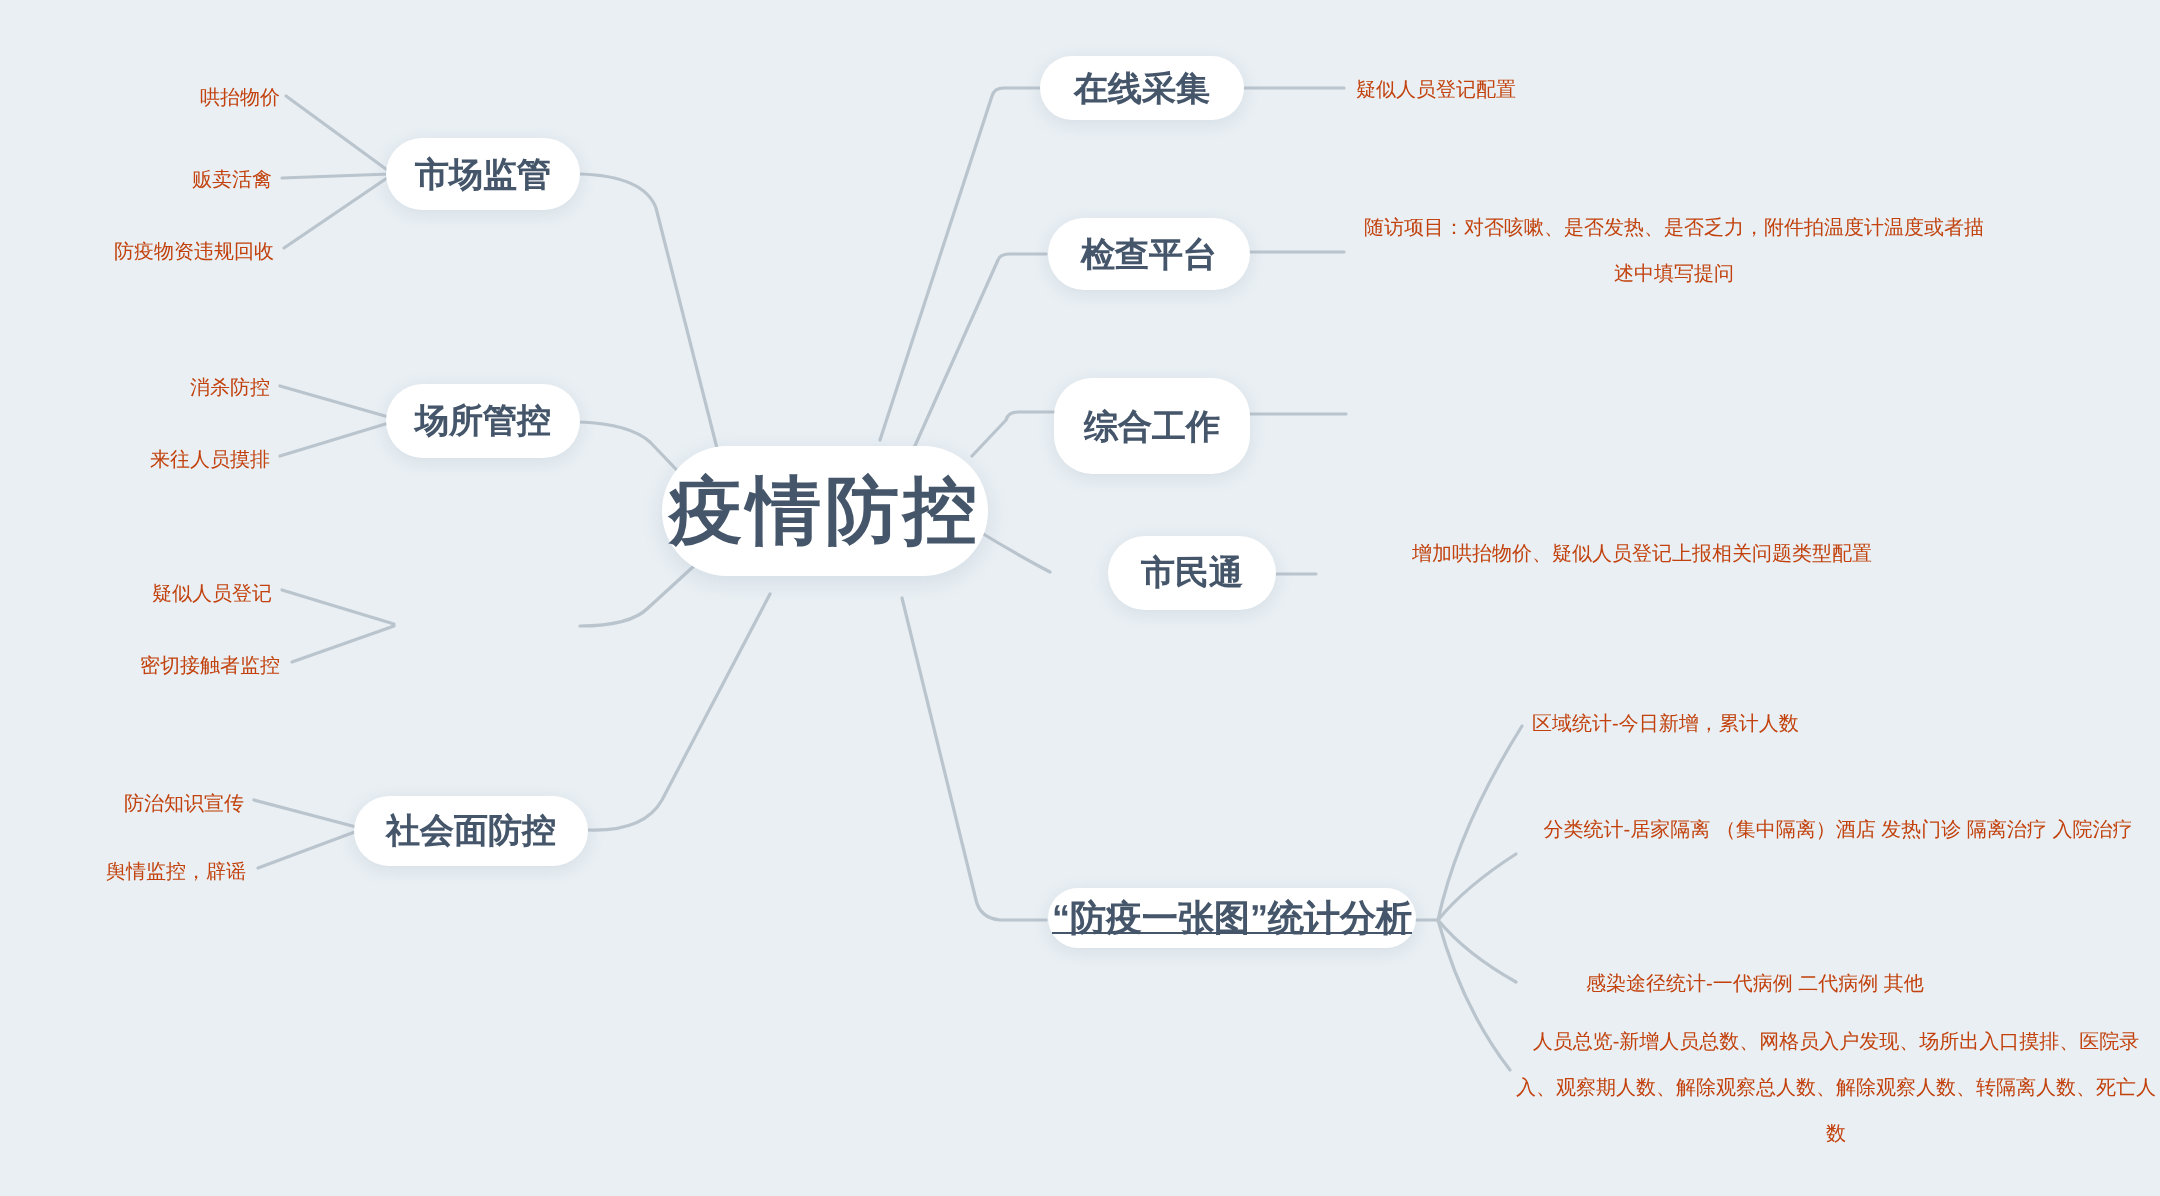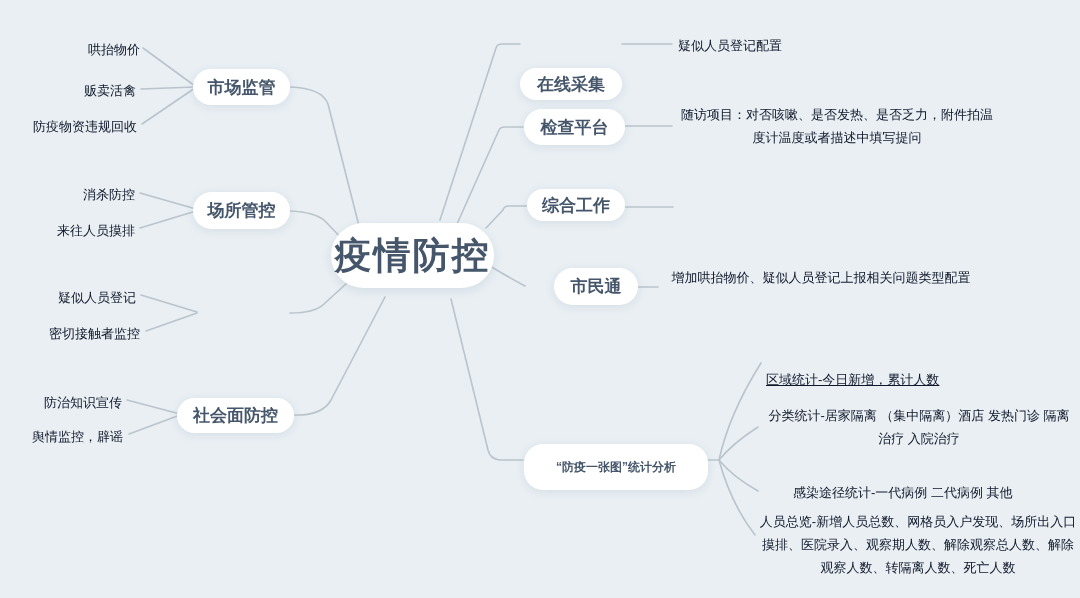--- a/index.html
+++ b/index.html
@@ -17,21 +17,21 @@
     background:#ffffff;
     display:flex;align-items:center;justify-content:center;
     color:#45566b;font-weight:bold;font-size:17px;
     box-shadow:0 2px 8px rgba(130,155,180,.18);
     white-space:nowrap;
   }
   .bubble.small{border-radius:19px;}
   .bubble.root{font-size:37px;border-radius:34px;letter-spacing:2px;box-shadow:0 3px 10px rgba(130,155,180,.20);}
   .leaf{
     position:absolute;z-index:2;
-    color:#0f172a;font-size:13px;line-height:23px;
+    color:#c2410c;font-size:10px;line-height:23px;
   }
   .leaf.nowrap{white-space:nowrap;}
   .leaf.right-align{text-align:right;}
   .leaf.wrap{word-break:break-all;text-align:center;}
 </style>
 </head>
 <body>
 
 <div id="canvas">
 
@@ -68,37 +68,37 @@
     <path d="M719,460 Q733,477 758,491"></path>
     <path d="M719,460 Q731,504 755,535"></path>
   </svg>
 
   <div class="bubble root" style="left:331px;top:223px;width:163px;height:65px;">疫情防控</div>
 
   <div class="bubble small" style="left:193px;top:69px;width:97px;height:36px;">市场监管</div>
   <div class="bubble small" style="left:193px;top:192px;width:97px;height:37px;">场所管控</div>
   <div class="bubble small" style="left:177px;top:398px;width:117px;height:35px;">社会面防控</div>
 
-  <div class="bubble small" style="left:520px;top:28px;width:102px;height:32px;margin-top:40px;">在线采集</div>
+  <div class="bubble small" style="left:520px;top:28px;width:102px;height:32px;">在线采集</div>
   <div class="bubble small" style="left:524px;top:109px;width:101px;height:36px;">检查平台</div>
-  <div class="bubble small" style="left:527px;top:189px;width:98px;height:32px;">综合工作</div>
+  <div class="bubble small" style="left:527px;top:189px;width:98px;height:48px;">综合工作</div>
   <div class="bubble small" style="left:554px;top:268px;width:84px;height:37px;">市民通</div>
-  <div class="bubble small" style="left:524px;top:444px;width:184px;height:46px;font-size:12px;">“防疫一张图”统计分析</div>
+  <div class="bubble small" style="left:524px;top:444px;width:184px;height:30px;font-size:18px;text-decoration:underline;">“防疫一张图”统计分析</div>
 
   <div class="leaf nowrap right-align" style="right:940px;top:38px;">哄抬物价</div>
   <div class="leaf nowrap right-align" style="right:944px;top:79px;margin-left:26px;">贩卖活禽</div>
   <div class="leaf nowrap right-align" style="right:943px;top:115px;">防疫物资违规回收</div>
   <div class="leaf nowrap right-align" style="right:945px;top:183px;">消杀防控</div>
   <div class="leaf nowrap right-align" style="right:945px;top:219px;">来往人员摸排</div>
   <div class="leaf nowrap right-align" style="right:944px;top:286px;">疑似人员登记</div>
   <div class="leaf nowrap right-align" style="right:940px;top:322px;">密切接触者监控</div>
   <div class="leaf nowrap right-align" style="right:958px;top:391px;">防治知识宣传</div>
   <div class="leaf nowrap right-align" style="right:957px;top:425px;">舆情监控，辟谣</div>
 
   <div class="leaf nowrap" style="left:678px;top:34px;">疑似人员登记配置</div>
   <div class="leaf wrap" style="left:679px;top:103px;width:316px;">随访项目：对否咳嗽、是否发热、是否乏力，附件拍温度计温度或者描述中填写提问</div>
   <div class="leaf wrap" style="left:665px;top:266px;width:312px;">增加哄抬物价、疑似人员登记上报相关问题类型配置</div>
-  <div class="leaf nowrap" style="left:766px;top:368px;text-decoration:underline;">区域统计-今日新增，累计人数</div>
+  <div class="leaf nowrap" style="left:766px;top:351px;">区域统计-今日新增，累计人数</div>
   <div class="leaf wrap" style="left:763px;top:404px;width:312px;">分类统计-居家隔离 （集中隔离）酒店 发热门诊 隔离治疗 入院治疗</div>
   <div class="leaf nowrap" style="left:793px;top:481px;">感染途径统计-一代病例 二代病例 其他</div>
   <div class="leaf wrap" style="left:757px;top:510px;width:322px;">人员总览-新增人员总数、网格员入户发现、场所出入口摸排、医院录入、观察期人数、解除观察总人数、解除观察人数、转隔离人数、死亡人数</div>
 
 </div>
 
 </body></html>

